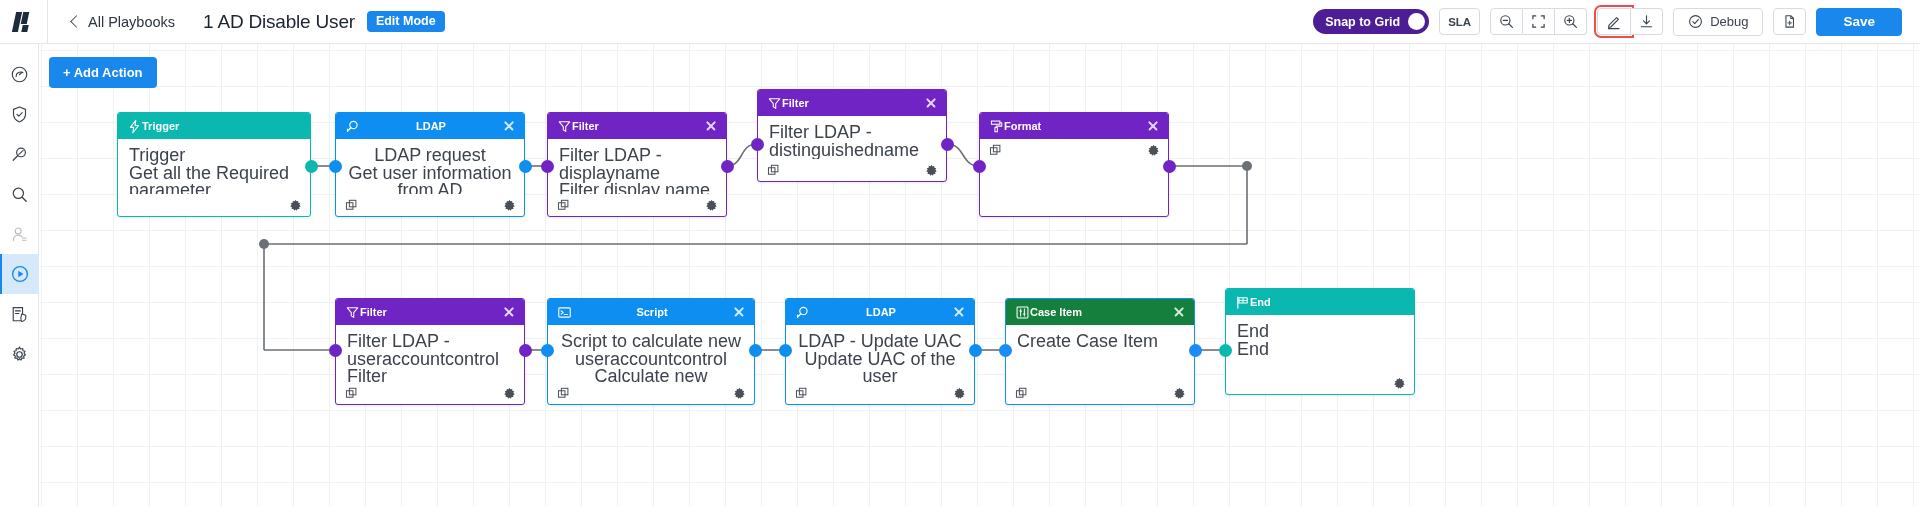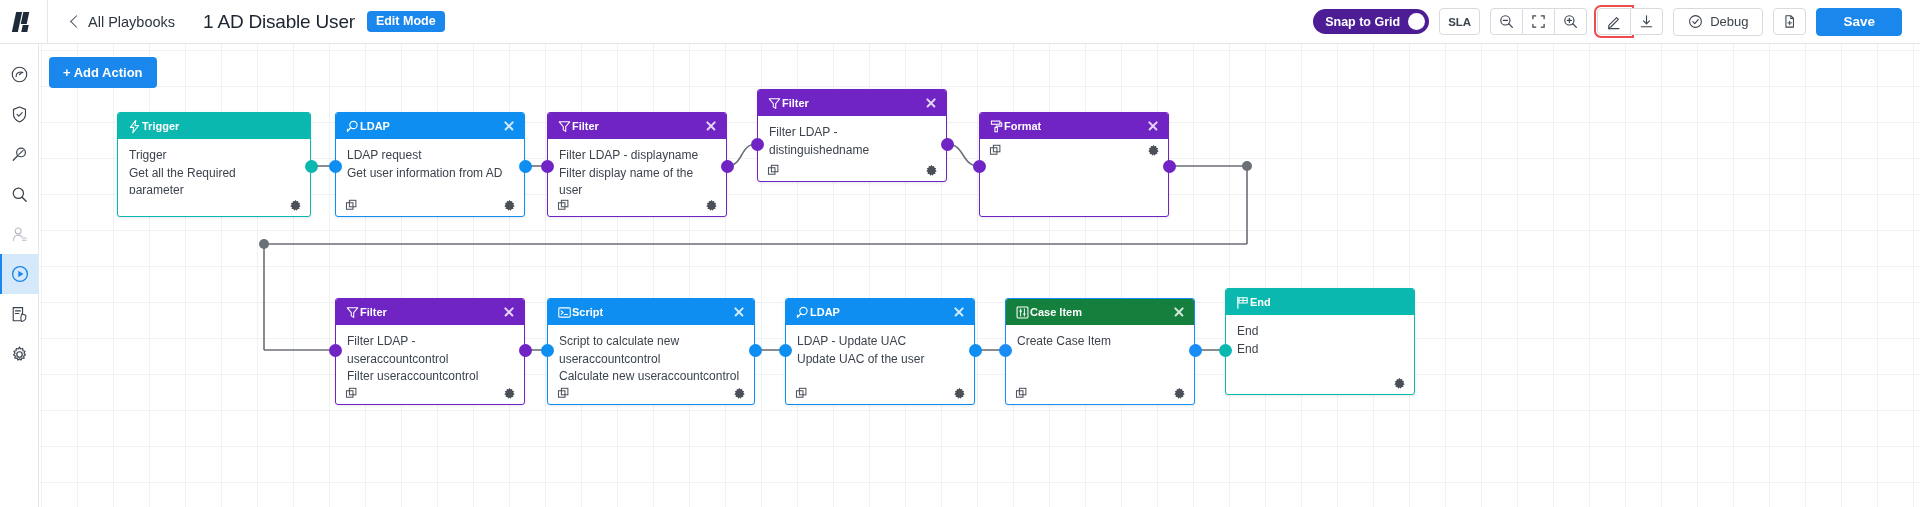--- a/index.html
+++ b/index.html
@@ -127,33 +127,33 @@
     width: 14px; height: 14px; position: relative; cursor: pointer; opacity: 0.82; flex: 0 0 auto;
   }
   .node-x::before, .node-x::after {
     content: ""; position: absolute; left: 1px; top: 6px; width: 12px; height: 1.6px;
     background: #fff; border-radius: 1px;
   }
   .node-x::before { transform: rotate(45deg); }
   .node-x::after  { transform: rotate(-45deg); }
 
   .node-body {
-    flex: 1; padding: 8px 11px 0 11px; color: #3c434d; font-size: 12px; line-height: 17.5px;
+    flex: 1; padding: 8px 11px 0 11px; color: #3c434d; font-size: 18px; line-height: 17.5px;
     overflow: hidden;
   }
   .node-body div { white-space: normal; }
   .node-foot {
     height: 22px; display: flex; align-items: flex-end; justify-content: space-between;
     padding: 0 8px 4px 9px; flex: 0 0 auto;
   }
 
   
   .c-teal   { border-color: #0bb8b0; }
   .c-teal   .node-head { background: #0bb8b0; }
-  .c-blue   { border-color: #0d8ef0; }
+  .c-blue   { border-color: #0d8ef0; text-align: center; }
   .c-blue   .node-head { background: #0d8ef0; }
   .c-purple { border-color: #7024c4; }
   .c-purple .node-head { background: #7024c4; }
   .c-sky    { border-color: #1a8cf5; }
   .c-sky    .node-head { background: #15803d; }
 
   .port {
     position: absolute; width: 13px; height: 13px; border-radius: 50%; z-index: 8;
   }
   .p-teal { background: #0bb8b0; }

